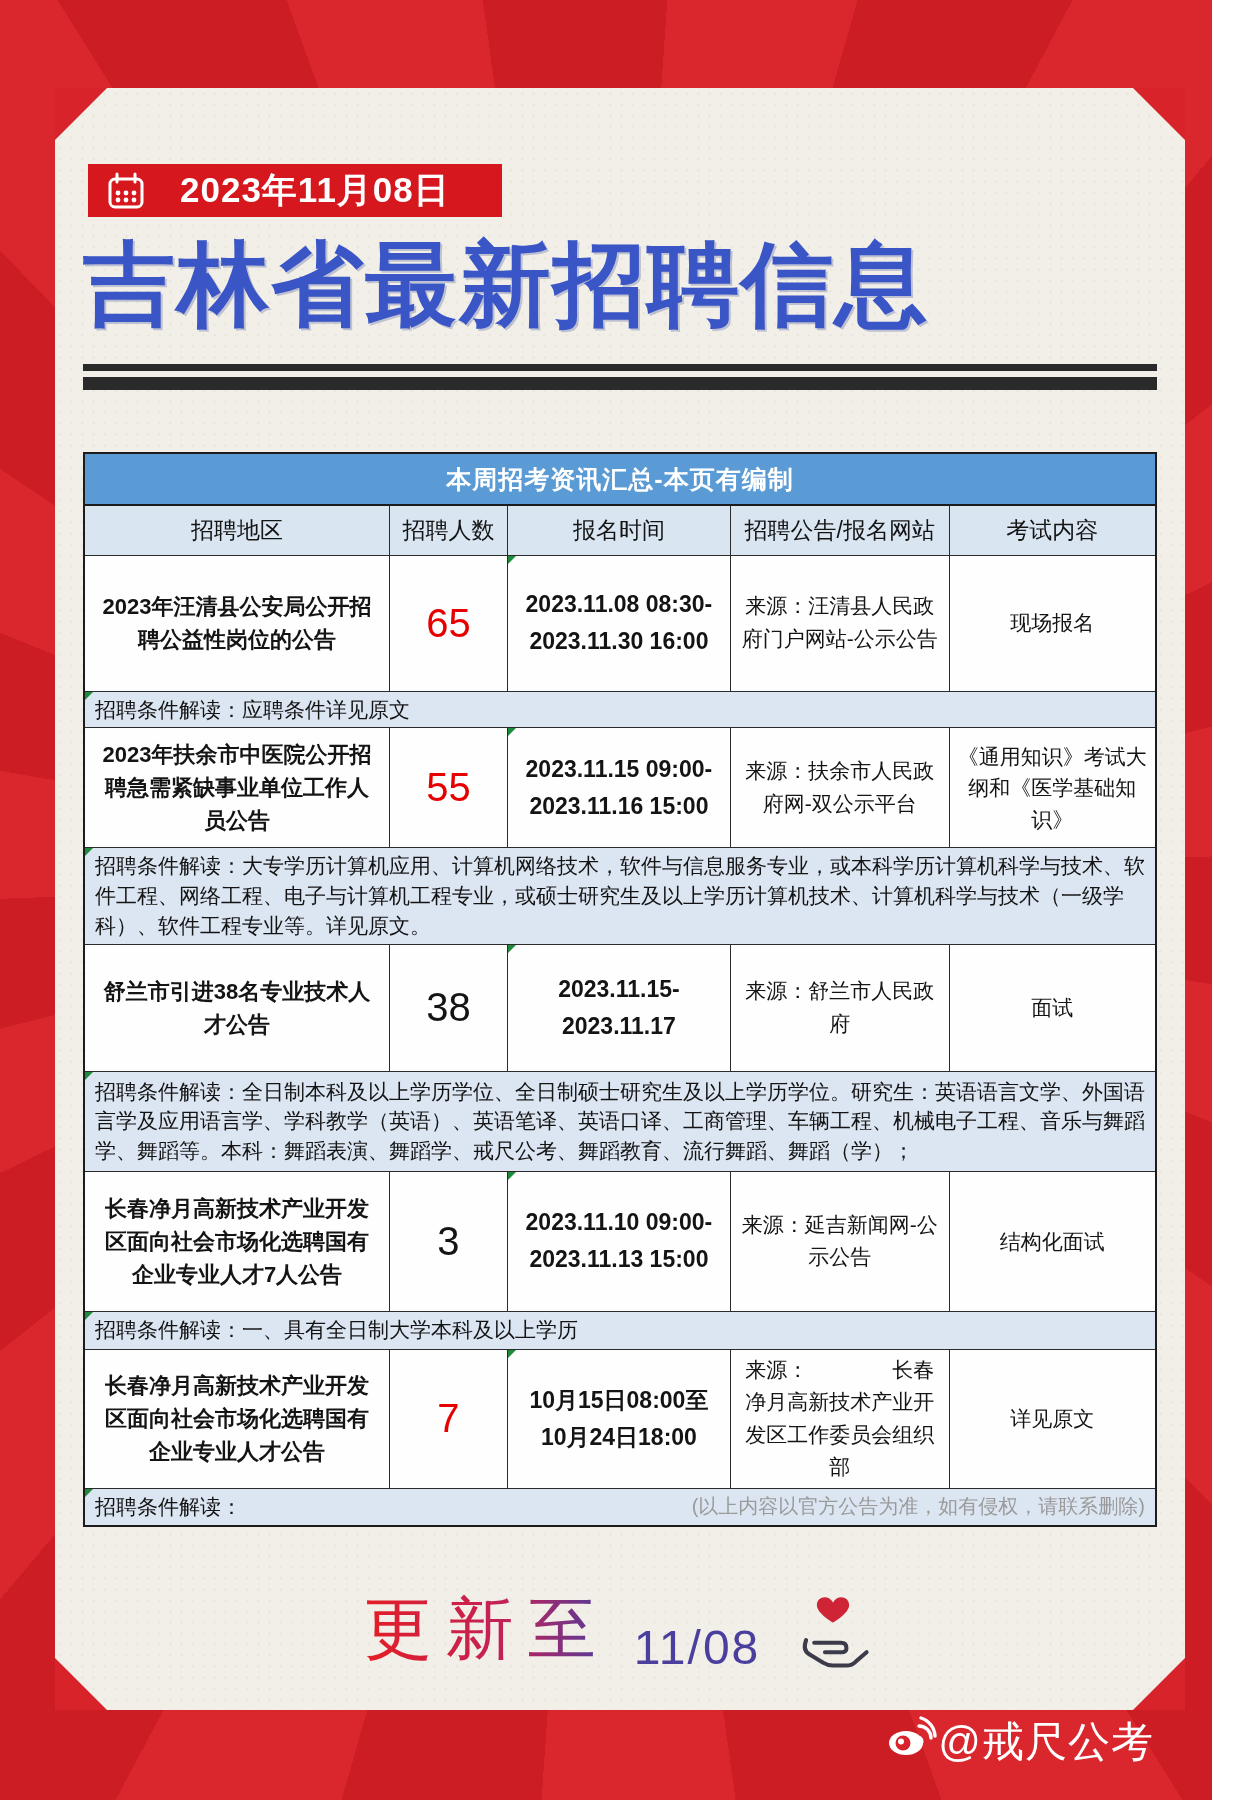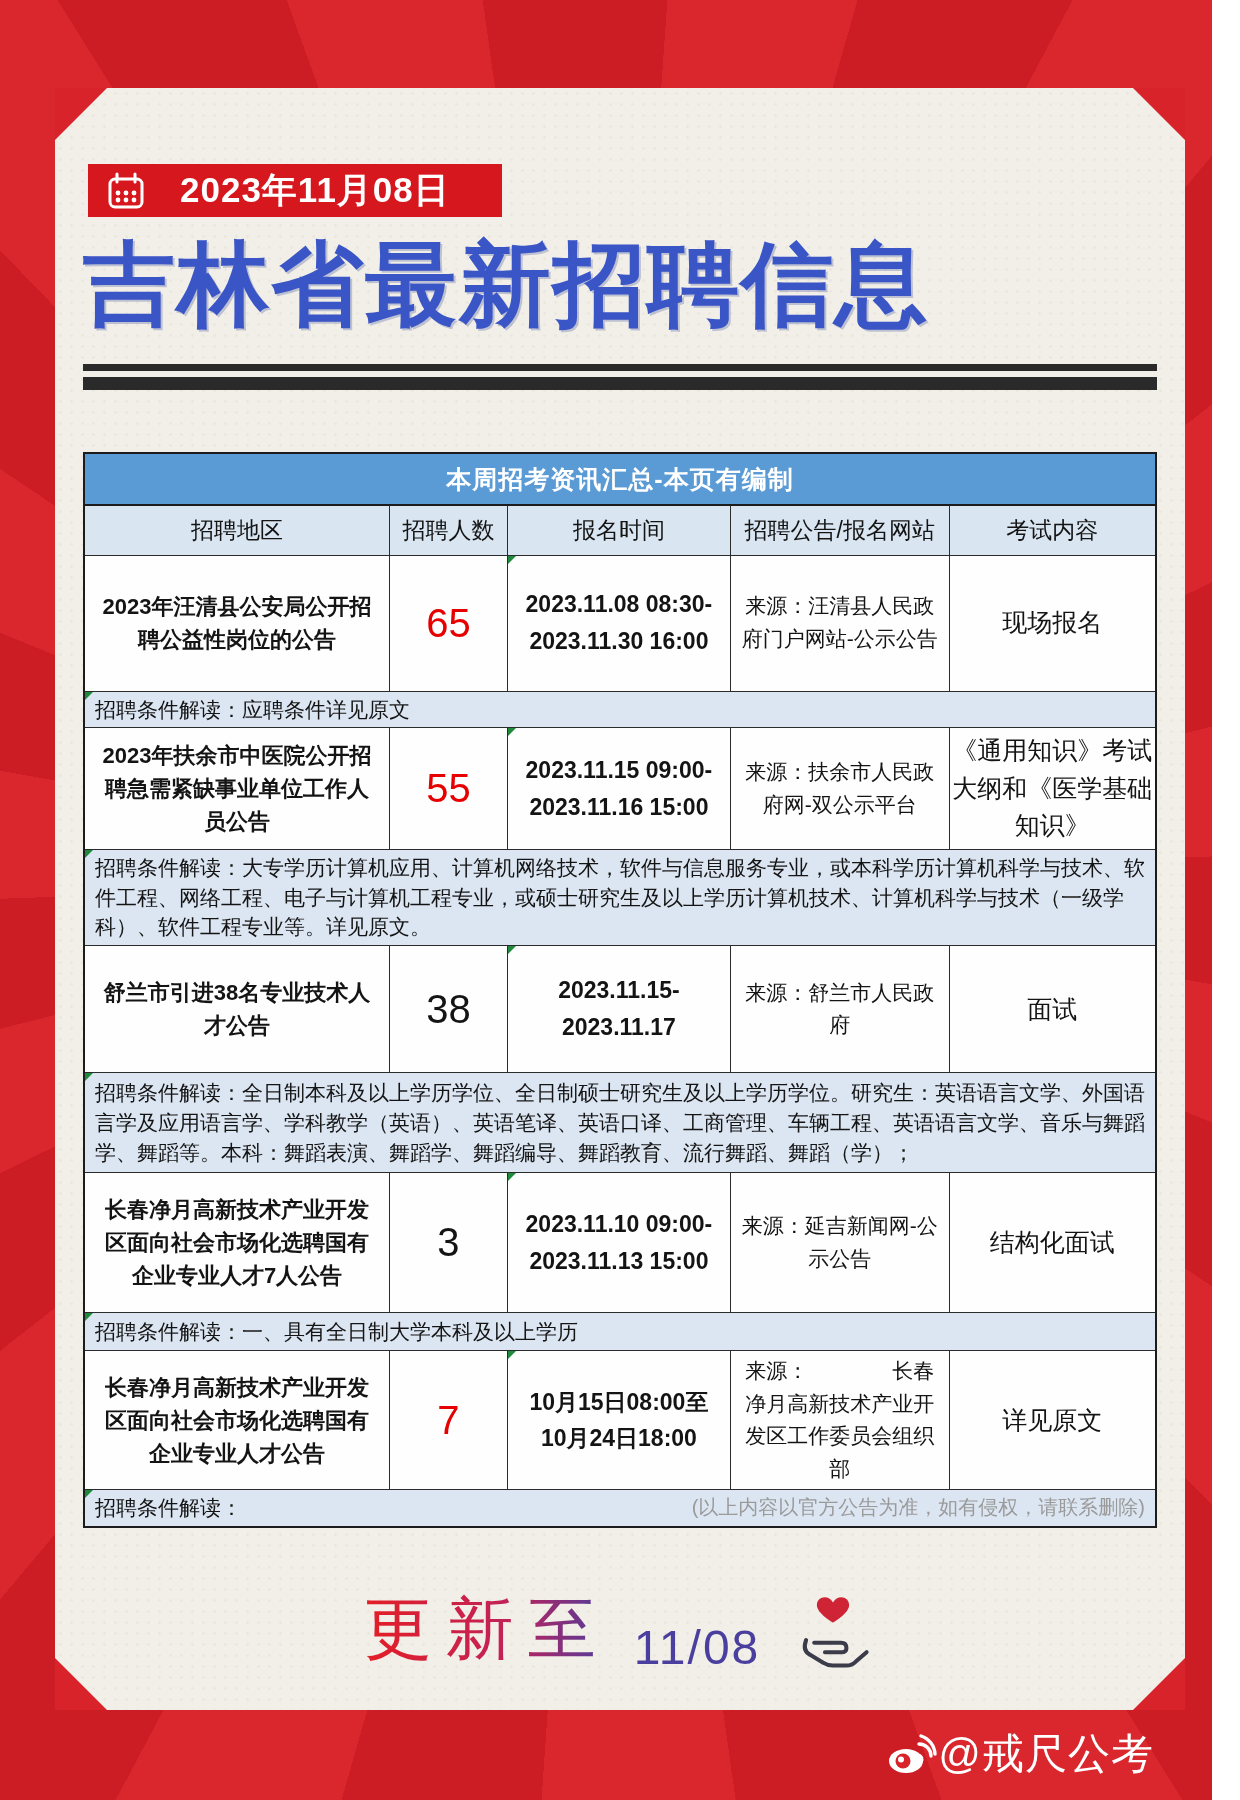--- a/index.html
+++ b/index.html
@@ -45,21 +45,21 @@
                     letter-spacing:1px; border-bottom:2px solid #1c1c1c; }
   tr.cols-row td { background:#d9e5f1; font-size:23px; height:50px; }
 
   tr.data-row td { background:#fefefe; }
   td.region { font-weight:bold; font-size:22px; line-height:1.5; padding:4px 10px; }
   td.count  { font-size:40px; }
   td.count[data-color="red"]   { color:#e60000; }
   td.count[data-color="black"] { color:#141414; }
   td.time   { font-weight:bold; font-size:23px; white-space:pre-line; line-height:1.6; }
   td.source { font-size:21px; line-height:1.55; padding:4px 8px; }
-  td.exam   { font-size:25px; line-height:1.5; padding:4px 0; }
+  td.exam   { font-size:21px; line-height:1.5; padding:4px 0; }
 
   tr.note-row td { background:#dce6f2; font-size:21px; text-align:left; padding:3px 10px; line-height:1.42; }
   .note-flex { display:flex; justify-content:space-between; align-items:flex-start; }
   .disclaimer { color:#9a9a9a; font-size:20px; white-space:nowrap; }
 
   .gmark { position:relative; }
   .gmark::before { content:""; position:absolute; top:0; left:0; width:0; height:0;
                    border-top:8px solid #1f8a3b; border-right:8px solid transparent; }
 
   .h136{height:136px}.h30{height:34px}.h120{height:120px}.h93{height:94px}
@@ -67,21 +67,21 @@
   .h120b{height:120px}.h32{height:34px}
 
   .update-footer { position:absolute; left:0; top:1496px; width:100%;
                    display:flex; align-items:flex-end; justify-content:center; gap:24px; }
   .update-text { font-size:68px; letter-spacing:14px; font-family:"DejaVu Serif", serif;
                  background:linear-gradient(90deg,#e41e26 0%, #c0225a 60%, #4a3e9e 100%);
                  -webkit-background-clip:text; background-clip:text; color:transparent; }
   .update-date { font-size:48px; font-weight:500; color:#4a3e9e; letter-spacing:2px; }
   .hand-heart { width:86px; height:86px; margin-left:6px; }
 
-  .watermark { position:absolute; right:58px; bottom:18px; display:flex; align-items:center; }
+  .watermark { position:absolute; right:58px; bottom:30px; display:flex; align-items:flex-start; }
   .watermark .wb { width:52px; height:44px; }
   .watermark .handle { color:#fff; font-size:42px; font-weight:500; letter-spacing:1px; }
 </style>
 </head>
 <body>
 
 <div class="poster">
   <div class="rays"></div>
 
   <div class="card">
@@ -158,21 +158,21 @@
 
       <tr class="data-row h127">
         <td class="region">舒兰市引进38名专业技术人才公告</td>
         <td class="count" data-color="black">38</td>
         <td class="time gmark">2023.11.15-
 2023.11.17</td>
         <td class="source">来源：舒兰市人民政府</td>
         <td class="exam">面试</td>
       </tr>
       <tr class="note-row h100">
-        <td colspan="5" class="gmark">招聘条件解读：全日制本科及以上学历学位、全日制硕士研究生及以上学历学位。研究生：英语语言文学、外国语言学及应用语言学、学科教学（英语）、英语笔译、英语口译、工商管理、车辆工程、英语语言文学、音乐与舞蹈学、舞蹈等。本科：舞蹈表演、舞蹈学、舞蹈编导、舞蹈教育、流行舞蹈、舞蹈（学）；</td>
+        <td colspan="5" class="gmark">招聘条件解读：全日制本科及以上学历学位、全日制硕士研究生及以上学历学位。研究生：英语语言文学、外国语言学及应用语言学、学科教学（英语）、英语笔译、英语口译、工商管理、车辆工程、机械电子工程、音乐与舞蹈学、舞蹈等。本科：舞蹈表演、舞蹈学、戒尺公考、舞蹈教育、流行舞蹈、舞蹈（学）；</td>
       </tr>
 
       <tr class="data-row h140">
         <td class="region">长春净月高新技术产业开发区面向社会市场化选聘国有企业专业人才7人公告</td>
         <td class="count" data-color="black">3</td>
         <td class="time gmark">2023.11.10 09:00-
 2023.11.13 15:00</td>
         <td class="source">来源：延吉新闻网-公示公告</td>
         <td class="exam">结构化面试</td>
       </tr>

